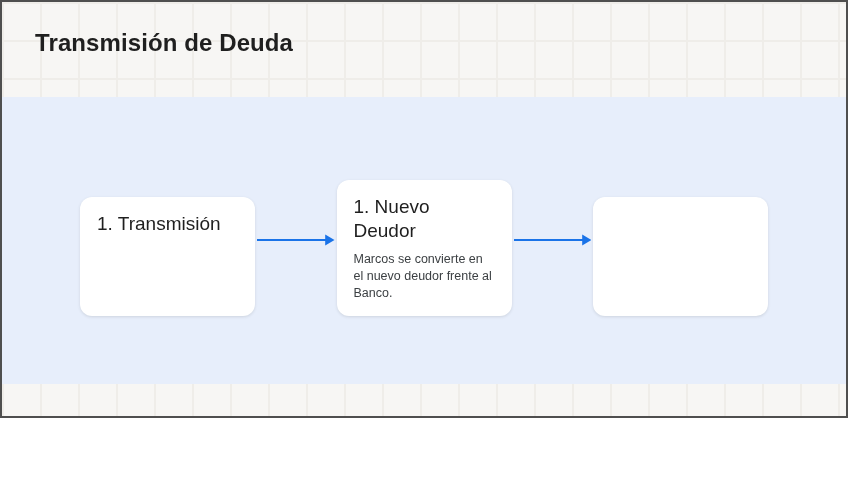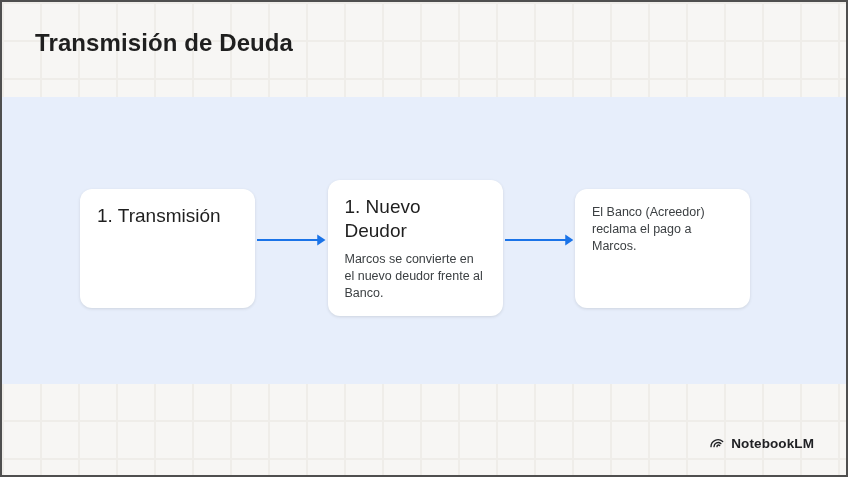--- a/index.html
+++ b/index.html
@@ -3,21 +3,21 @@
 <meta charset="utf-8">
 <style>
   html, body { margin: 0; padding: 0; }
   body {
     width: 848px; height: 477px;
     font-family: "Liberation Sans", "DejaVu Sans", sans-serif;
     overflow: hidden;
   }
   .slide {
     position: relative;
-    width: 848px; height: 477px;
+    width: 848px; height: 418px;
     box-sizing: border-box;
     border: 2px solid #4f4f4f;
     background-color: #f7f6f4;
     background-image:
       linear-gradient(90deg, #efede9 0px, #efede9 2px, rgba(255,255,255,0) 2px),
       linear-gradient(180deg, #efede9 0px, #efede9 2px, rgba(255,255,255,0) 2px);
     background-size: 38px 38px;
   }
   .slide-title {
     position: absolute;
@@ -29,23 +29,23 @@
     color: #1f1f1f;
   }
   .band {
     position: absolute;
     left: 0; top: 95px;
     width: 100%; height: 287px;
     background: #e7eefb;
   }
   .flow-row {
     position: absolute;
-    left: 78px; right: 96px; top: 83px;
+    left: 78px; right: 78px; top: 83px;
     display: flex;
-    align-items: center;
+    align-items: flex-end;
   }
   .card {
     width: 175px;
     min-height: 119px;
     box-sizing: border-box;
     background: #ffffff;
     border-radius: 12px;
     box-shadow: 0 1px 3px rgba(60,64,67,0.15);
     padding: 15px 17px 14px 17px;
     flex: 0 0 auto;
@@ -118,30 +118,19 @@
       </div>
 
       <div class="arrow">
         <svg viewBox="0 0 100 14" preserveAspectRatio="none">
           <line x1="0" y1="7" x2="90" y2="7" stroke="#1a73e8" stroke-width="2"></line>
           <polygon points="88,1.5 100,7 88,12.5" fill="#1a73e8"></polygon>
         </svg>
       </div>
 
       <div class="card">
-        <p class="card-body">El Banco (Acreedor) reclama el pago a Marcos.</p>
       </div>
 
     </div>
   </div>
 
-  <div class="brand-footer">
-    <span class="brand-icon">
-      <svg width="16" height="16" viewBox="0 0 24 24" fill="none">
-        <path d="M3 17.5 A 10.5 10.5 0 0 1 20.5 9.7" stroke="#202124" stroke-width="2.1" stroke-linecap="round"></path>
-        <path d="M7.5 17.5 A 6.2 6.2 0 0 1 17.8 12.9" stroke="#202124" stroke-width="2.1" stroke-linecap="round"></path>
-        <path d="M12 17.5 a 2.4 2.4 0 0 1 4 -1.8" stroke="#202124" stroke-width="2.1" stroke-linecap="round"></path>
-      </svg>
-    </span>
-    <span class="brand-name">NotebookLM</span>
-  </div>
 
 </div>
 
 </body></html>

